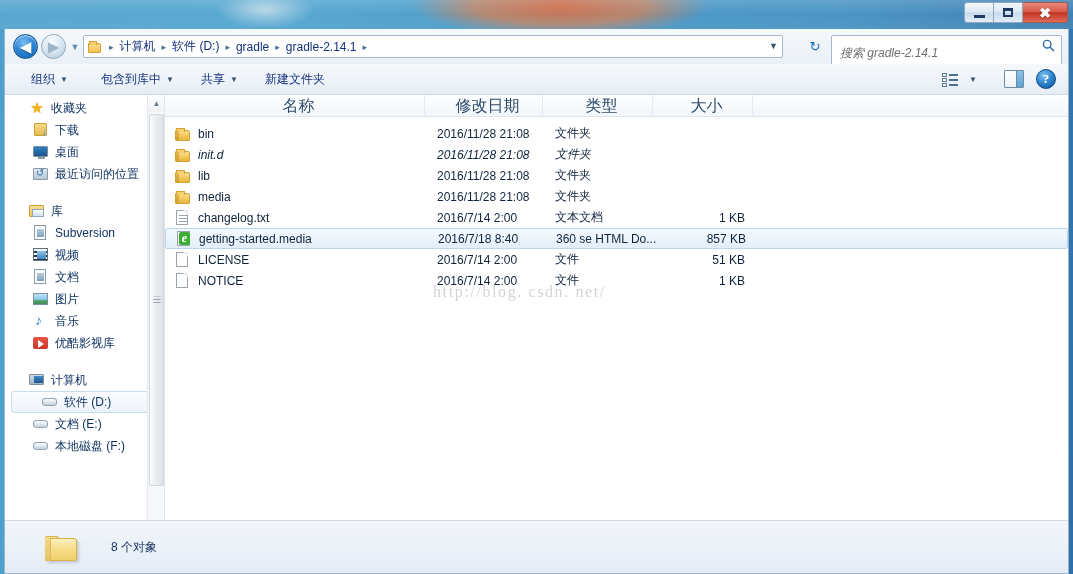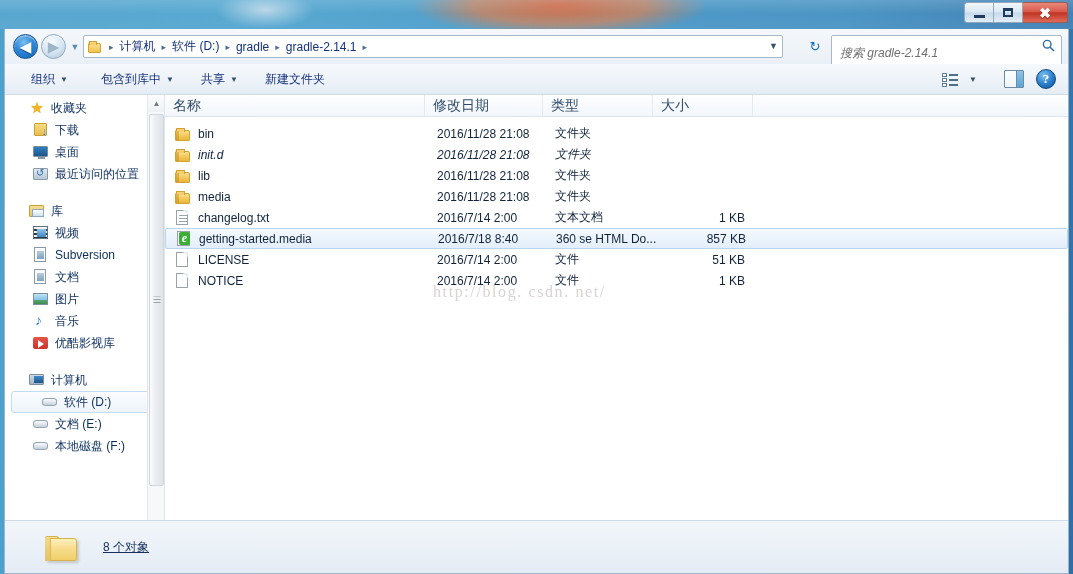--- a/index.html
+++ b/index.html
@@ -222,23 +222,24 @@
   #filepane {
     position: relative; flex: 1; height: 452px; background: #ffffff;
   }
   #col-header {
     position: relative; height: 22px; width: 100%;
     background: linear-gradient(180deg,#fdfeff 0%, #f3f7fb 100%);
     border-bottom: 1px solid #dde6ee;
   }
   .col-h {
     position: absolute; top: 0; height: 22px; display: flex; align-items: center;
-    font-size: 14px; color: #2d4a6b; padding-left: 8px;
+    font-size: 16px; color: #2d4a6b; padding-left: 8px;
     border-right: 1px solid #e3eaf1;
     font-family: "Liberation Sans", sans-serif;
+    justify-content: center;
   }
   #filerows { position: relative; }
   .file-row {
     position: relative; height: 21px; display: flex; align-items: center;
   }
   .file-row.selected {
     background: linear-gradient(180deg, #f4f9fd 0%, #e3eefa 100%);
     border: 1px solid #b9d6ee; border-radius: 2px;
   }
   .cell {
@@ -262,23 +263,22 @@
   #statusbar {
     position: absolute; left: 0; bottom: 0; width: 1063px; height: 53px;
     background: linear-gradient(180deg, #f2f6fa 0%, #e9f0f7 60%, #e4ebf4 100%);
     border-top: 1px solid #cfdce8;
     display: flex; align-items: center;
   }
   #status-folder-icon {
     width: 38px; height: 32px; margin-left: 38px; position: relative;
   }
   #status-text {
-    margin-left: 22px; font-size: 12px; color: #17315c;
+    margin-left: 30px; font-size: 12px; color: #17315c;
     font-family: "Liberation Sans", sans-serif;
-    text-decoration: underline;
   }
 
   
   .ic-folder {
     position: absolute; left: 0; bottom: 1px; width: 15px; height: 11px;
     background: linear-gradient(180deg,#fbdf8f 0%, #f3c75a 55%, #e8b63f 100%);
     border: 1px solid #d3a230; border-radius: 1px 2px 1px 1px;
   }
   .ic-folder:before {
     content:""; position: absolute; left: 0; top: -3px; width: 7px; height: 3px;
@@ -578,29 +578,29 @@
               <div class="nav-spacer"></div>
               <div class="nav-group">
                 <div class="nav-row header">
                   <span class="nav-icon">
                     <span class="ic-library"></span>
                   </span>
                   <span>库</span>
                 </div>
                 <div class="nav-row child">
                   <span class="nav-icon">
+                    <span class="ic-svn"></span>
+                  </span>
+                  <span>Subversion</span>
+                </div>
+                <div class="nav-row child">
+                  <span class="nav-icon">
                     <span class="ic-video"></span>
                   </span>
                   <span>视频</span>
-                </div>
-                <div class="nav-row child">
-                  <span class="nav-icon">
-                    <span class="ic-svn"></span>
-                  </span>
-                  <span>Subversion</span>
                 </div>
                 <div class="nav-row child">
                   <span class="nav-icon">
                     <span class="ic-svn"></span>
                   </span>
                   <span>文档</span>
                 </div>
                 <div class="nav-row child">
                   <span class="nav-icon">
                     <span class="ic-picture"></span>

